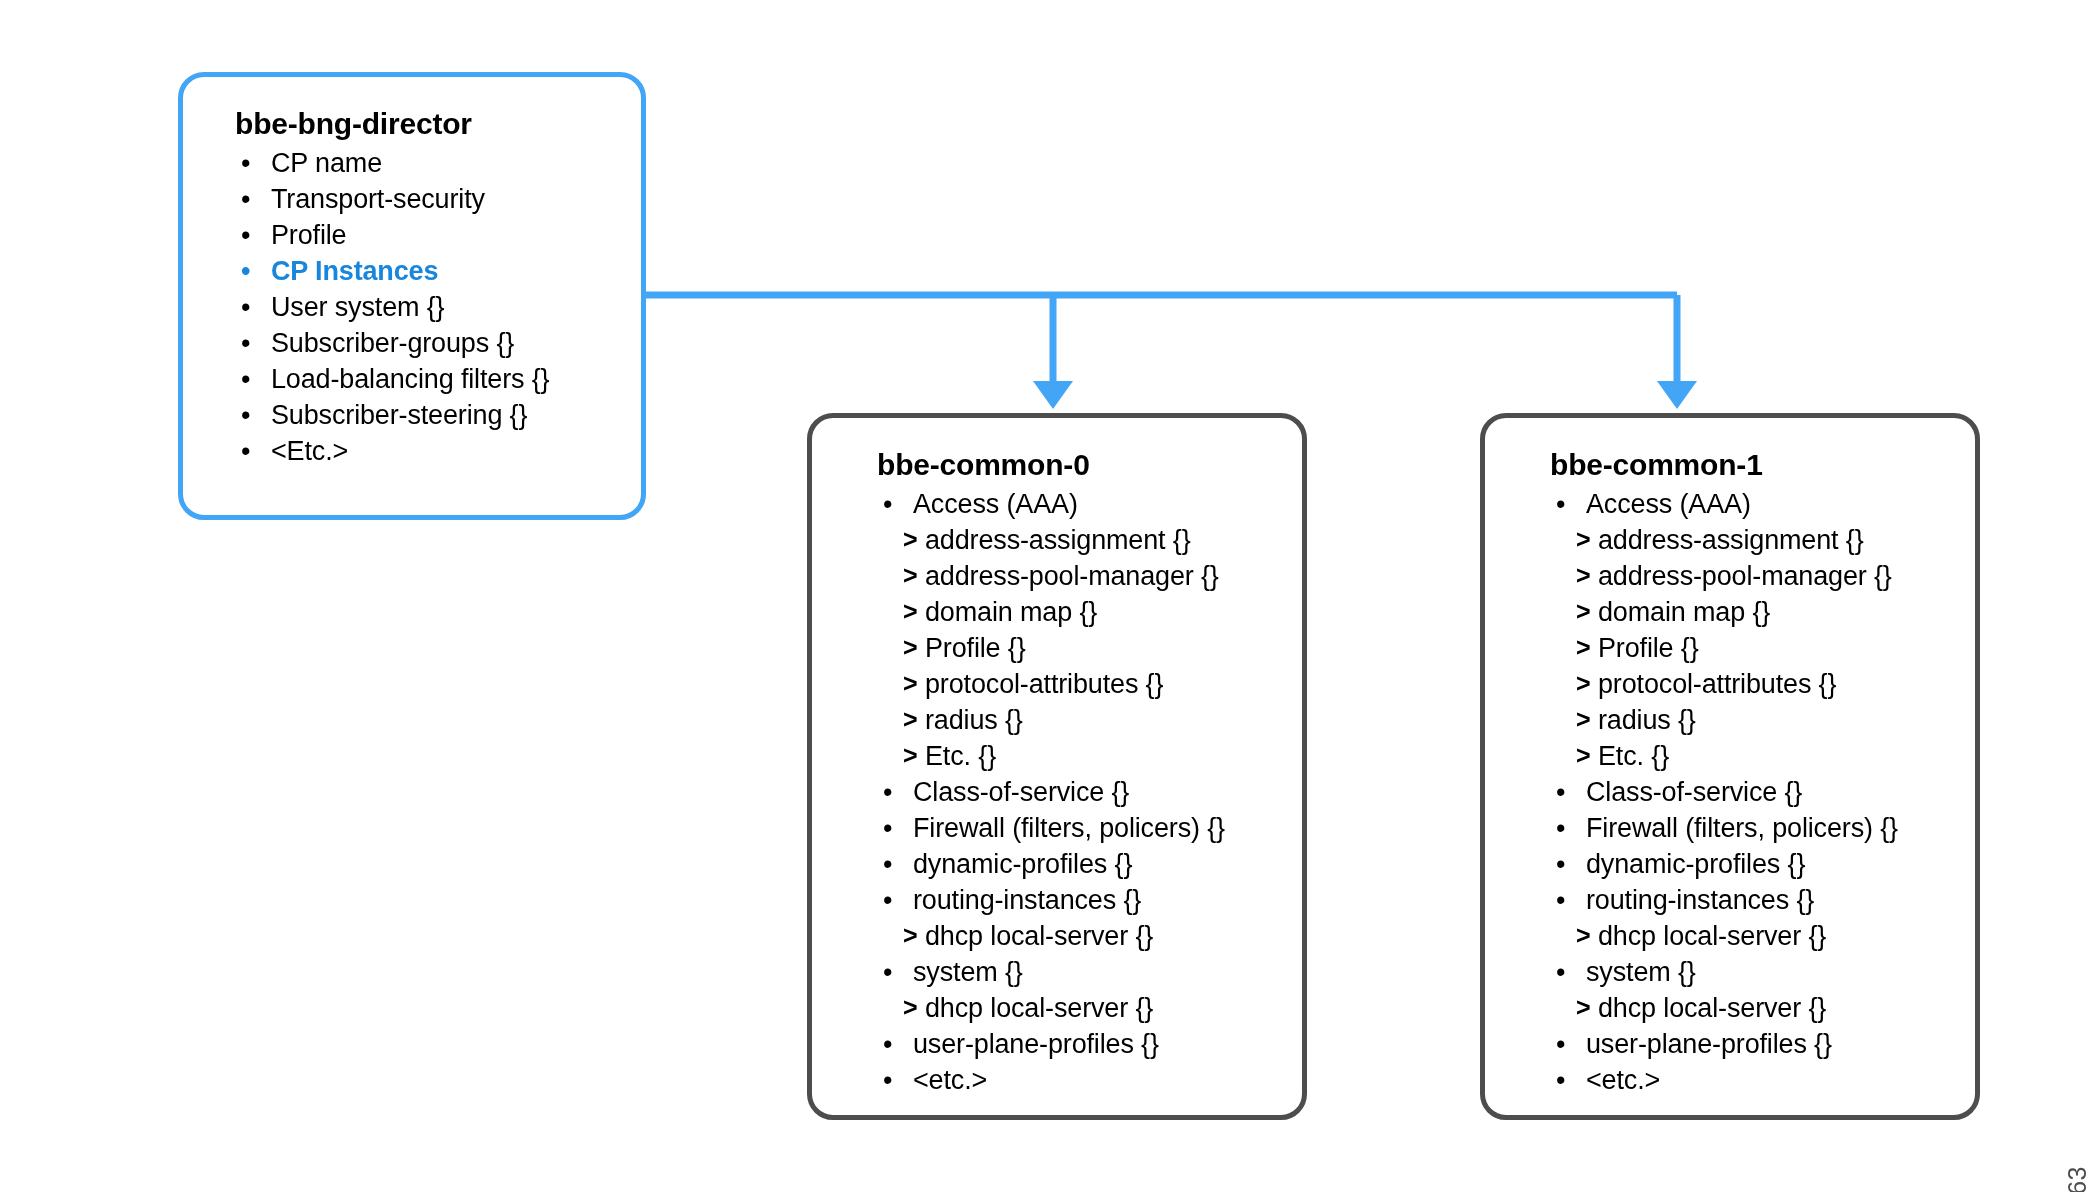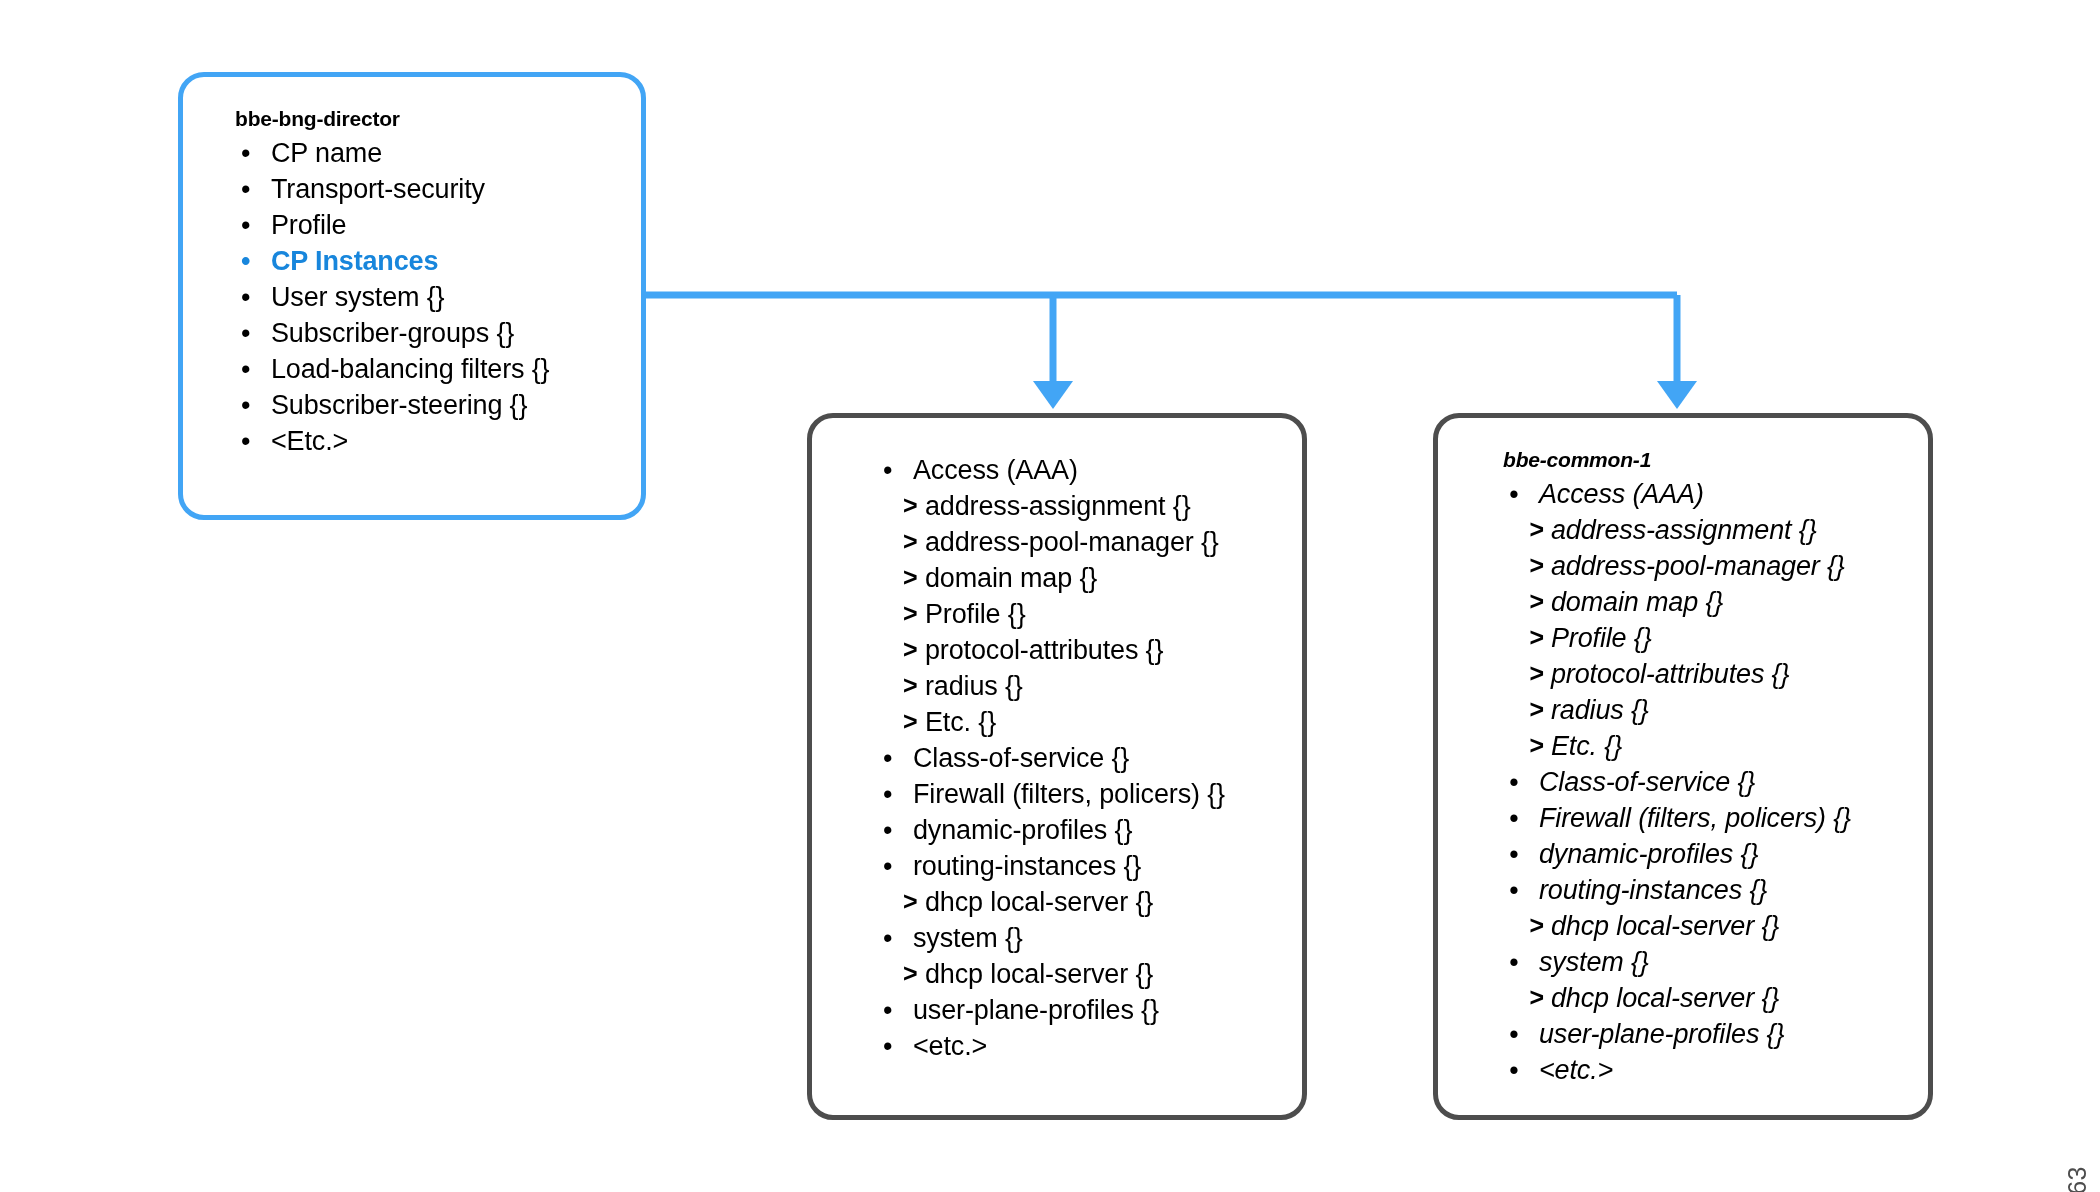--- a/index.html
+++ b/index.html
@@ -38,21 +38,21 @@
   }
   .node-box.primary {
     border: 5px solid #42A5F5;
   }
   .node-box.secondary {
     border: 5px solid #4D4D4D;
   }
 
   .node-title {
     font-weight: bold;
-    font-size: 21px;
+    font-size: 30px;
     color: #000000;
     line-height: 1.12;
     letter-spacing: -0.2px;
     margin: 0 0 2px 0;
     white-space: nowrap;
   }
 
   .node-list {
     list-style: none;
     margin: 0;
@@ -110,25 +110,24 @@
   }
 
   
   #box-common-0 {
     left: 807px;
     top: 413px;
     width: 500px;
     height: 707px;
   }
   #box-common-1 {
-    left: 1433px;
+    left: 1480px;
     top: 413px;
     width: 500px;
     height: 707px;
-    font-style: italic;
   }
   #box-common-0 .box-inner,
   #box-common-1 .box-inner {
     padding: 30px 0 0 65px;
   }
 
   
   #watermark {
     position: absolute;
     right: 8px;
@@ -197,20 +196,21 @@
         <li class="node-item lvl1">
           <span class="marker">•</span>
           <span class="label">&lt;Etc.&gt;</span>
         </li>
       </ul>
     </div>
   </div>
 
   <div class="node-box secondary" id="box-common-0">
     <div class="box-inner">
+      <div class="node-title">bbe-common-0</div>
       <ul class="node-list">
         <li class="node-item lvl1">
           <span class="marker">•</span>
           <span class="label">Access (AAA)</span>
         </li>
         <li class="node-item lvl2">
           <span class="marker">&gt;</span>
           <span class="label">address-assignment {}</span>
         </li>
         <li class="node-item lvl2">

